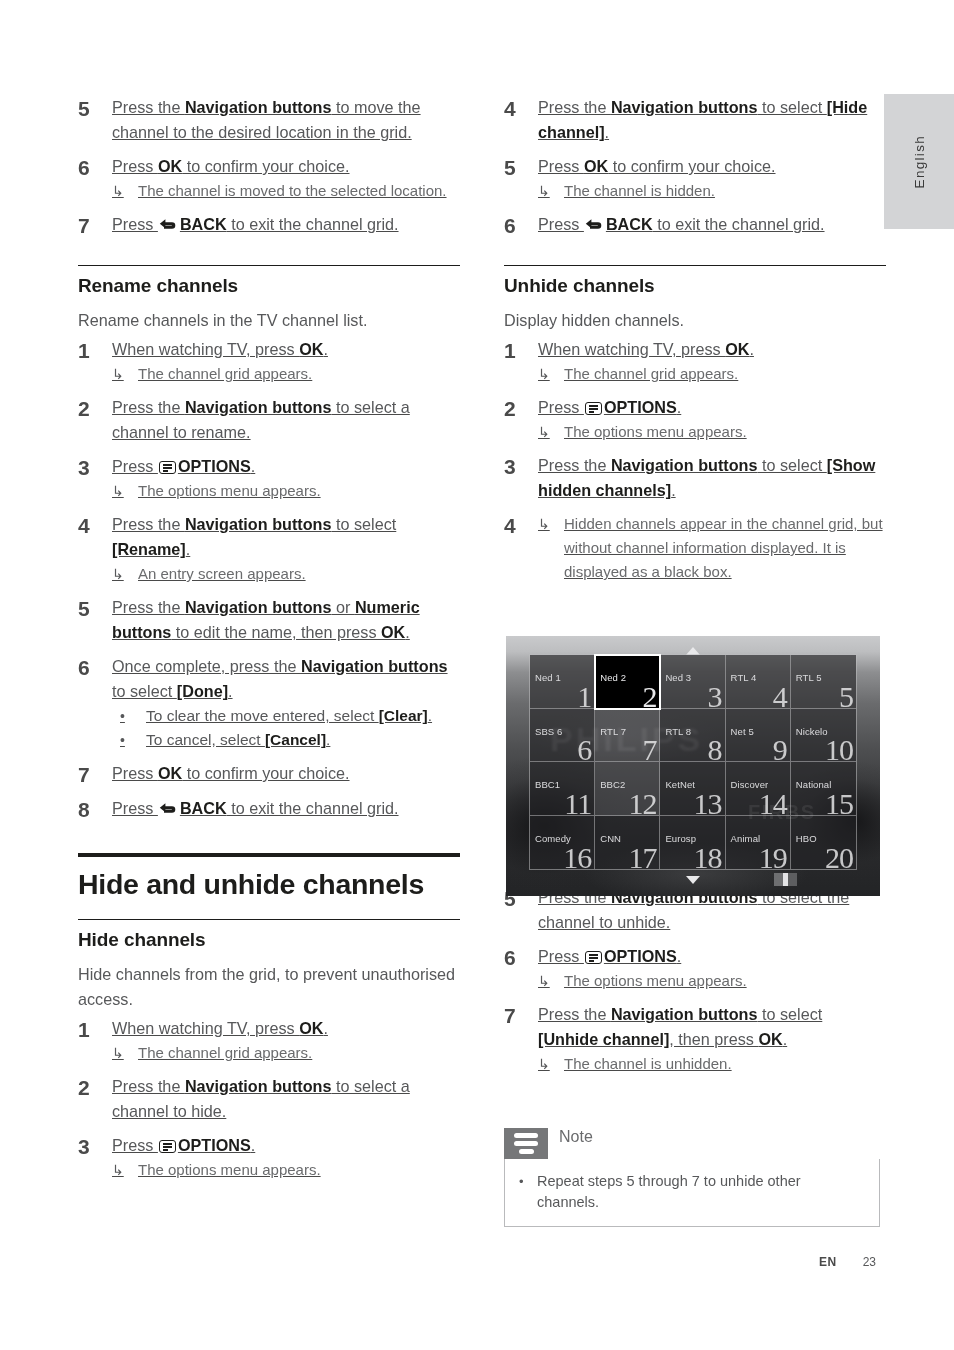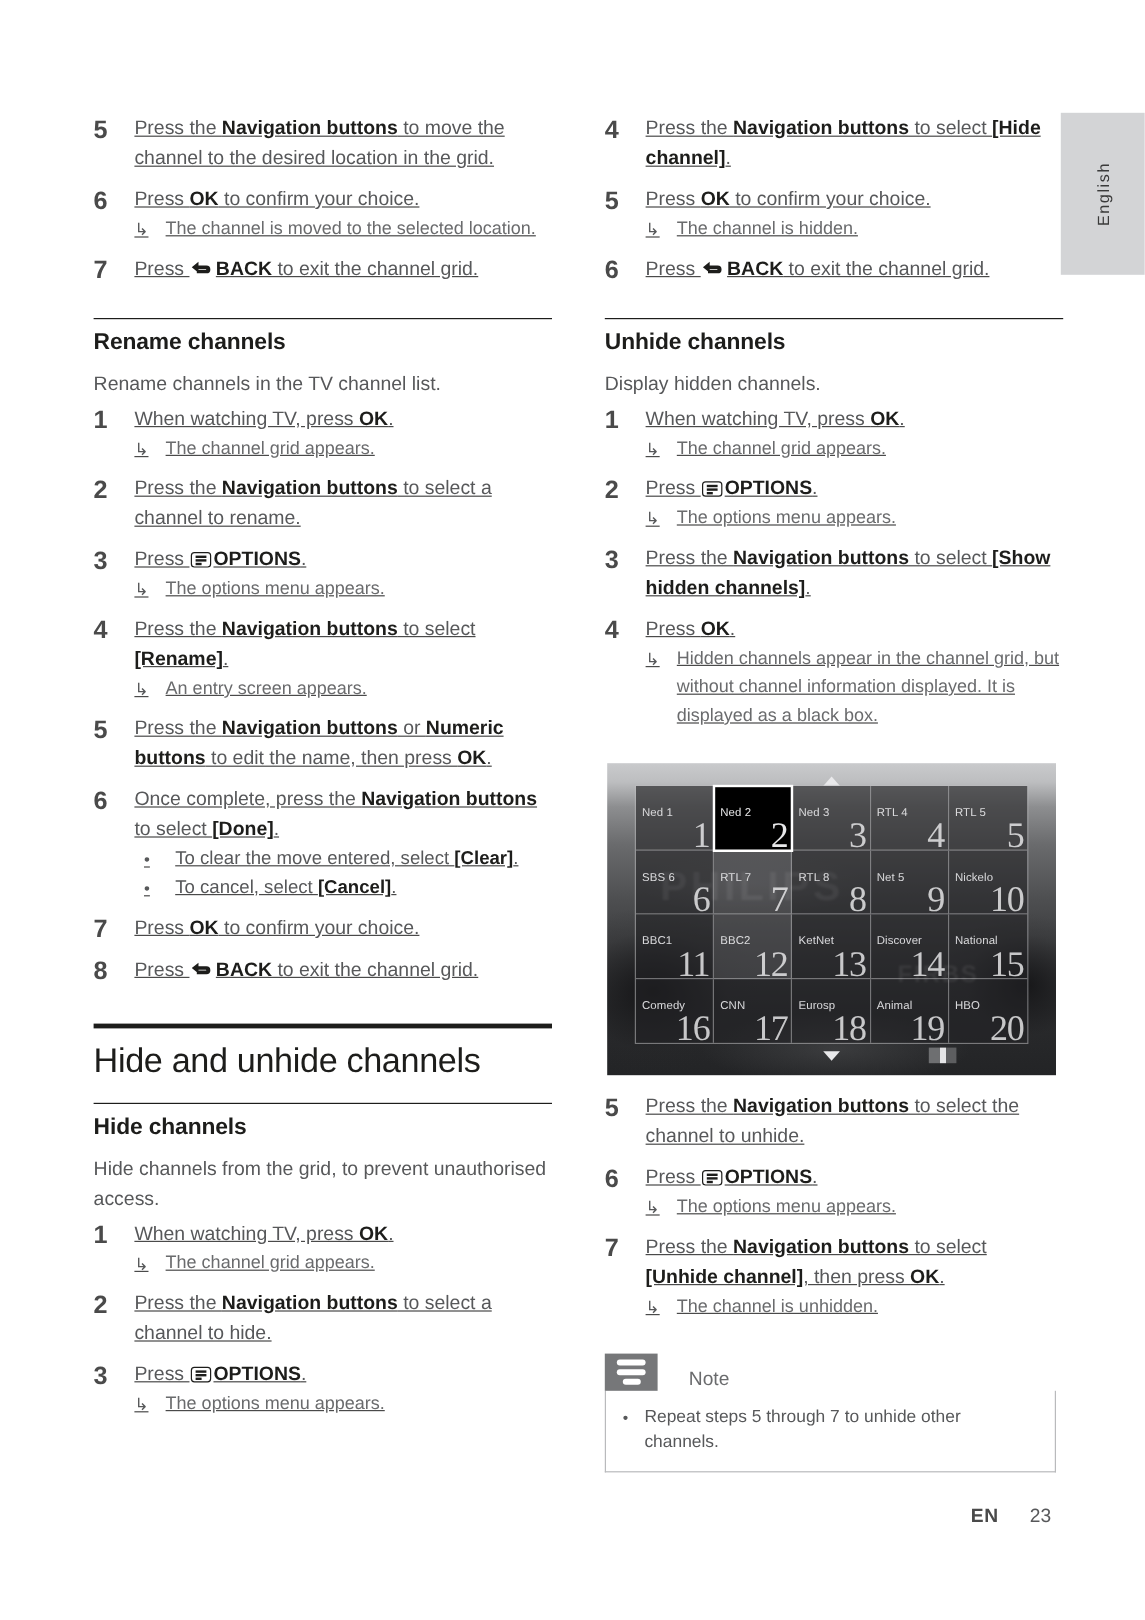--- a/index.html
+++ b/index.html
@@ -105,21 +105,21 @@
   }
   h2.sec {
     font-size: 19px;
     font-weight: bold;
     color: #1d1d1b;
     letter-spacing: -0.1px;
     margin-bottom: 11px;
   }
   h1.chapter {
     font-size: 28.5px;
-    font-weight: normal;
+    font-weight: bold;
     color: #1d1d1b;
     letter-spacing: -0.3px;
     margin-bottom: 4px;
   }
   p.intro {
     font-size: 16.2px;
     line-height: 25px;
     color: #57585a;
     margin-bottom: 4px;
   }
@@ -260,23 +260,22 @@
   }
 
   
   .note {
     position: absolute;
     left: 504px; top: 1128px;
     width: 376px;
   }
   .note-head {
     display: flex;
-    align-items: flex-end;
+    align-items: flex-start;
     height: 31px;
-    gap: 15px;
   }
   .note-icon {
     width: 44px; height: 31px;
     background: #767779;
     display: flex; flex-direction: column;
     align-items: center; justify-content: center;
     gap: 3.5px;
     flex: 0 0 44px;
   }
   .note-icon i {
@@ -305,21 +304,21 @@
   .note-item .dot { flex: 0 0 18px; font-size: 13px; }
   .note-item .ntxt { flex: 1 1 auto; }
 
   
   .footer {
     position: absolute;
     left: 0; top: 1255px;
     width: 954px;
     text-align: right;
     padding-right: 78px;
-    font-size: 16px;
+    font-size: 12px;
     color: #4a4a4a;
   }
   .footer .en  { font-weight: bold; letter-spacing: .5px; }
   .footer .pg  { margin-left: 26px; color: #57585a; }
 </style>
 </head>
 <body>
 
 <div class="page">
 
@@ -528,21 +527,20 @@
       <div class="step">
         <div class="step-num">3</div>
         <div class="step-body">
           <div class="step-text"><span>Press the </span><b>Navigation buttons</b><span> to select </span><b>[Show hidden channels]</b><span>.</span></div>
         </div>
       </div>
       <div class="gap-sm"></div>
       <div class="step">
         <div class="step-num">4</div>
         <div class="step-body">
-          <div class="step-text"><span>Press </span><b>OK</b><span>.</span></div>
           <div class="result">
             <span class="arr">↳</span>
             <span class="rtxt">Hidden channels appear in the channel grid, but without channel information displayed. It is displayed as a black box.</span>
           </div>
         </div>
       </div>
       <div class="gap-sm"></div>
       <div style="height: 292px;"></div>
       <div class="step">
         <div class="step-num">5</div>

